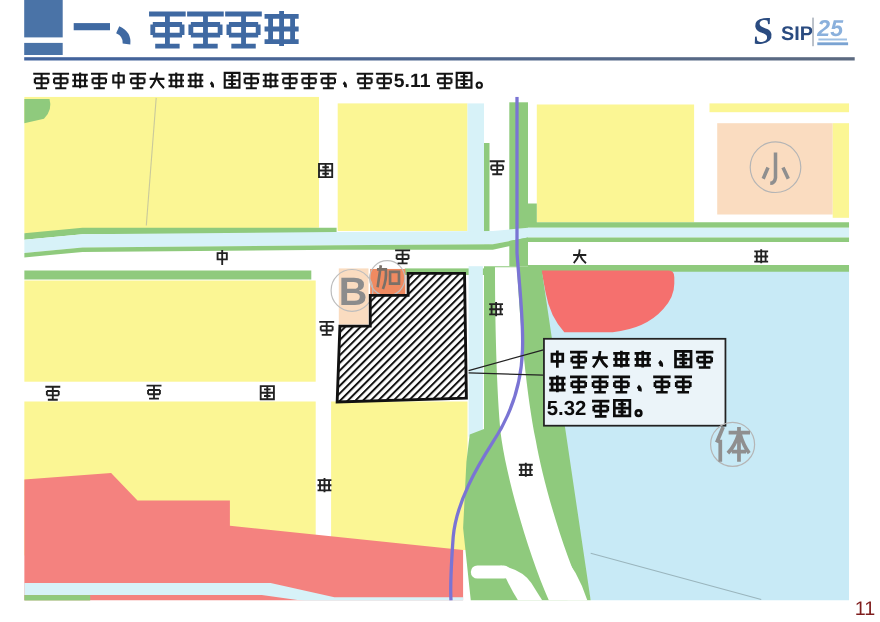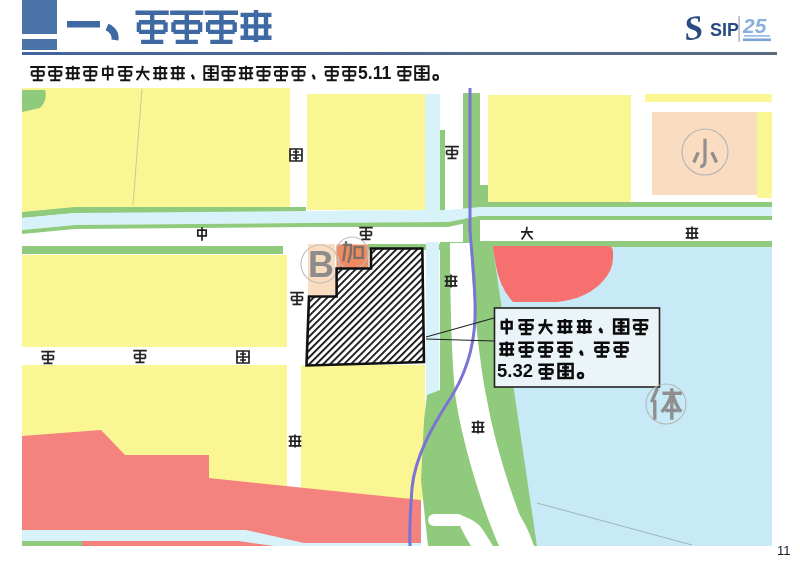--- a/index.html
+++ b/index.html
@@ -206,12 +206,12 @@
 
 <circle cx="705" cy="152" r="23" stroke="#b5b5b5" stroke-width="1.1" fill="none"></circle>
 
 <path d="M705,138.7L705,161.5Q704.3,166.6 700.2,166.6M698.2,152.3L693.8,162.5M711.8,152.3L716.6,162.5" stroke="#8f8f8f" stroke-width="3.2" fill="none"></path>
 
 <circle cx="666" cy="404" r="20" stroke="#b5b5b5" stroke-width="1.1" fill="none"></circle>
 
 <path d="M657.4,388.2L651.6,402.2M654.8,399.7L654.8,419.8M662.4,393.2L681.8,393.2M671.8,388.2L671.8,419.8M671.8,393.9Q667.8,405.8 661.7,411.9M672.5,393.9Q676.1,405.8 681.1,411.9M665.3,410.5L678.2,410.5" stroke="#8f8f8f" stroke-width="3.4" fill="none"></path>
 </svg>
 
-<div class="abs" style="left:777px;top:543px;font-size:13px;color:#0f172a">11</div>
+<div class="abs" style="left:777px;top:543px;font-size:18px;color:#7f1d1d">11</div>
 </body></html>

